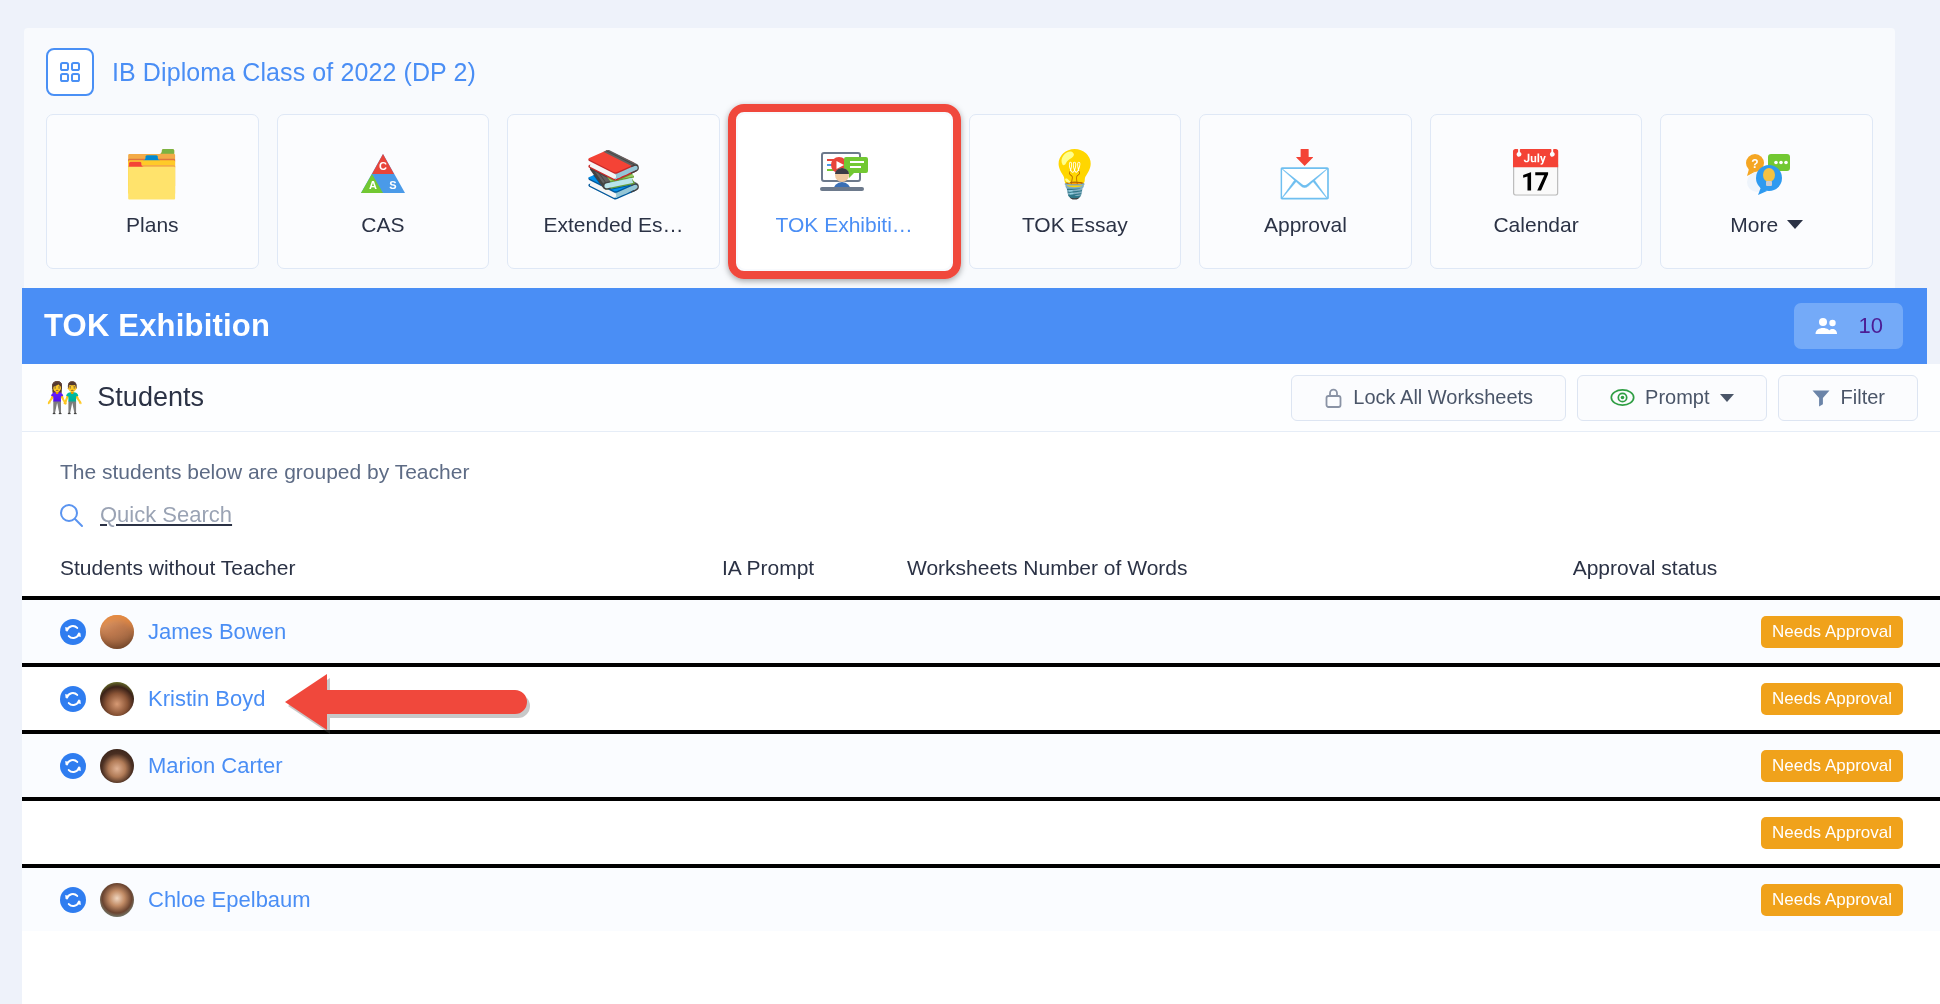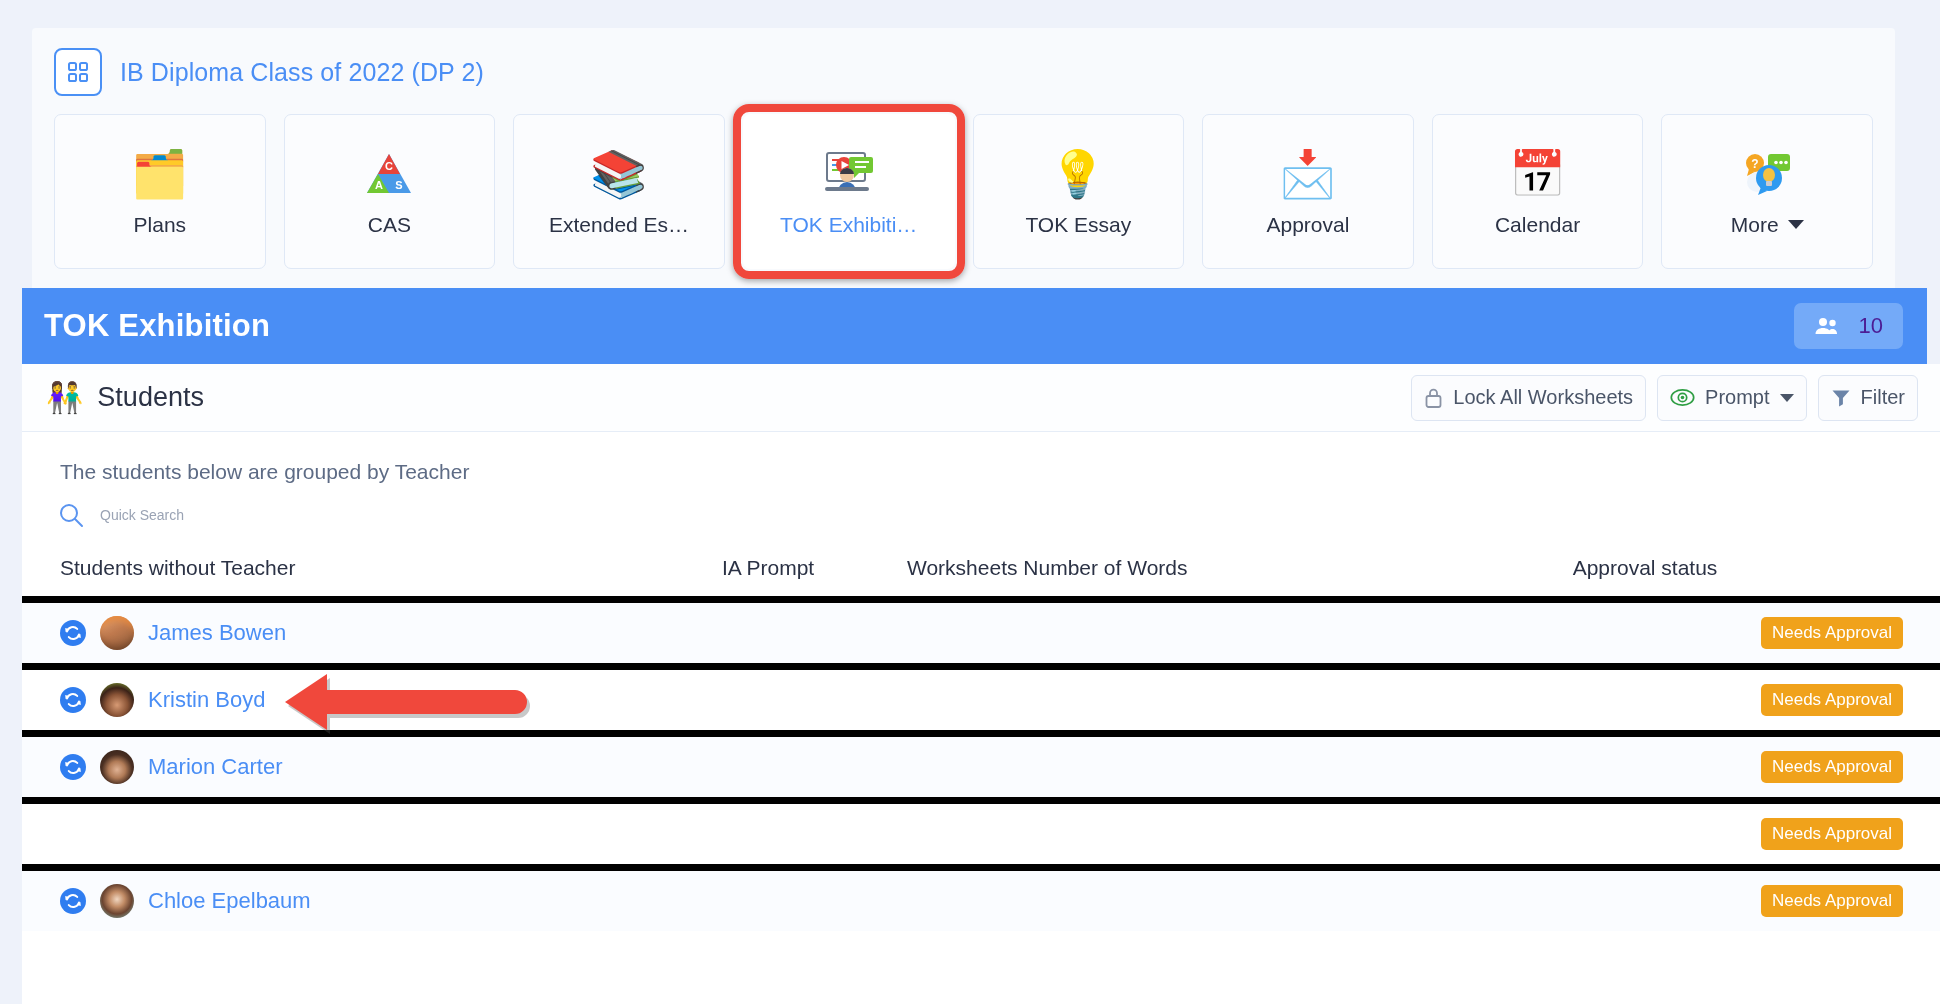--- a/index.html
+++ b/index.html
@@ -6,21 +6,21 @@
   html, body {
     width: 1940px; height: 1004px;
     background: #eef2fa;
     font-family: "Liberation Sans", sans-serif;
     overflow: hidden;
   }
   .page { position: relative; width: 1940px; height: 1004px; }
 
   
   .program-card {
-    position: absolute; left: 32px; top: 28px; right: 45px;
+    position: absolute; left: 24px; top: 28px; right: 45px;
     background: #f8fafd;
     border-radius: 4px;
     padding: 20px 22px 24px 22px;
   }
   .program-head { display: flex; align-items: center; gap: 18px; margin-bottom: 18px; }
   .grid-icon-box {
     width: 48px; height: 48px; border: 2px solid #4a90f5; border-radius: 8px;
     background: #ffffff; display: flex; align-items: center; justify-content: center;
   }
   .grid-icon-box svg { display: block; }
@@ -67,46 +67,46 @@
   .students-bar {
     height: 68px; border-bottom: 1px solid #e6edf7;
     display: flex; align-items: center; justify-content: space-between;
     padding: 0 22px 0 24px; background: #fdfeff;
   }
   .students-label { display: flex; align-items: center; gap: 14px; font-size: 27px; color: #2b3245; }
   .students-label .emoji { font-size: 30px; }
   .toolbar { display: flex; gap: 11px; }
   .tbtn {
     height: 46px; border: 1px solid #dde5f2; border-radius: 6px; background: #fbfcfe;
-    display: flex; align-items: center; gap: 10px; padding: 0 12px;
+    display: flex; align-items: center; gap: 10px; padding: 0 32px;
     font-size: 20px; color: #4a5568; white-space: nowrap;
   }
   .tbtn .cdown { width: 0; height: 0; border-left: 7px solid transparent; border-right: 7px solid transparent;
                  border-top: 8px solid #4a5568; }
 
   .group-note { font-size: 21px; color: #5d6b85; padding: 28px 0 0 38px; }
   .search-row { display: flex; align-items: center; gap: 16px; padding: 18px 0 0 36px; }
   .search-input {
     border: none; outline: none; background: transparent;
-    font-size: 14px; color: #2b3245; font-family: "Liberation Sans", sans-serif; width: 420px;
+    font-size: 22px; color: #2b3245; font-family: "Liberation Sans", sans-serif; width: 420px; text-decoration: underline;
   }
   .search-input::placeholder { color: #9aa3b4; }
 
   .table-head {
     display: flex; align-items: center; padding: 28px 0 16px 0;
     font-size: 21px; color: #2b3245;
   }
   .col-name { width: 700px; padding-left: 38px; }
   .col-prompt { width: 185px; }
   .col-words { width: 480px; }
   .col-status { flex: 1; text-align: center; padding-right: 37px; }
 
   .row {
     display: flex; align-items: center; height: 67px;
-    border-top: 7px solid #000000; position: relative;
+    border-top: 4px solid #000000; position: relative;
   }
   .row.alt { background: #fafcff; }
   .row-name { width: 700px; padding-left: 38px; display: flex; align-items: center; gap: 14px; }
   .sync-icon { width: 26px; height: 26px; flex: 0 0 26px; }
   .avatar {
     width: 34px; height: 34px; border-radius: 50%; flex: 0 0 34px;
     background-size: cover; background-position: center;
   }
   .student-link { color: #4a8ef5; font-size: 22px; }
   .badge {

